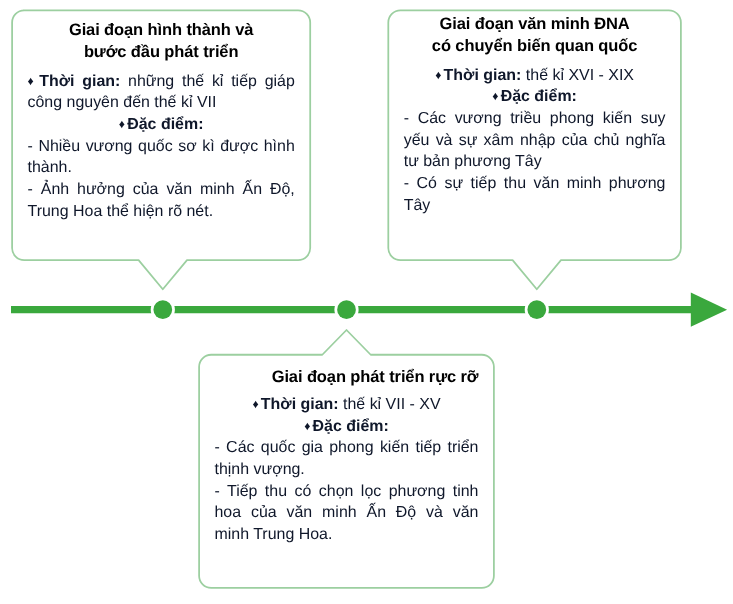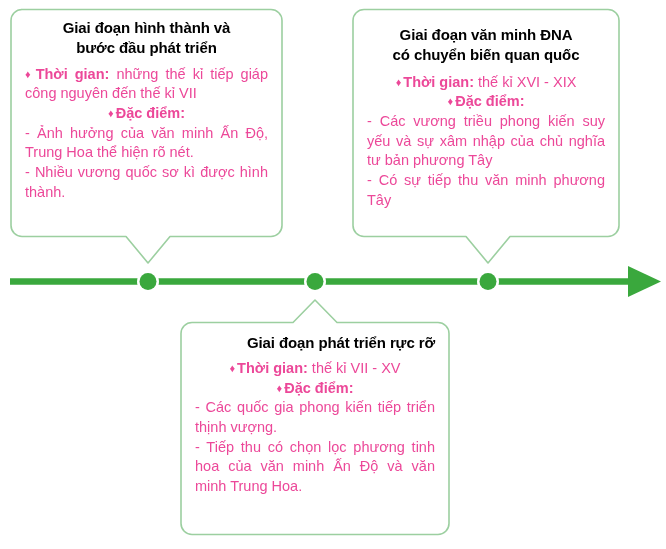--- a/index.html
+++ b/index.html
@@ -54,21 +54,21 @@
     text-align: center;
     line-height: 1.32;
     letter-spacing: -0.1px;
     margin: 0 0 7px 0;
     color: #000000;
   }
 
   .callout-body {
     font-size: 14.5px;
     line-height: 1.36;
-    color: #ec4899;
+    color: #0f172a;
     margin: 0;
   }
   .line {
     margin: 0;
     padding: 0;
   }
   .line.justify {
     text-align: justify;
     text-align-last: left;
   }
@@ -86,21 +86,21 @@
 
   
   #callout-phase-1 {
     left: 11px;
     top: 9px;
     width: 271px;
     height: 228px;
   }
   #callout-phase-3 {
     left: 353px;
-    top: 16px;
+    top: 3px;
     width: 266px;
     height: 228px;
   }
   #callout-phase-2 {
     left: 181px;
     top: 322px;
     width: 268px;
     height: 213px;
   }
   #callout-phase-2 .callout-inner {
@@ -153,22 +153,22 @@
         <span>Giai đoạn hình thành và</span><br>
         <span>bước đầu phát triển</span>
       </div>
       <div class="callout-body">
         <p class="line justify bullet-line">
           <span class="diamond">♦</span><span class="lbl">Thời gian:</span><span> những thế kỉ tiếp giáp công nguyên đến thế kỉ VII</span>
         </p>
         <p class="line bullet-line">
           <span class="diamond">♦</span><span class="lbl">Đặc điểm:</span>
         </p>
+        <p class="line justify">- Nhiều vương quốc sơ kì được hình thành.</p>
         <p class="line justify">- Ảnh hưởng của văn minh Ấn Độ, Trung Hoa thể hiện rõ nét.</p>
-        <p class="line justify">- Nhiều vương quốc sơ kì được hình thành.</p>
       </div>
     </div>
   </div>
 
   <div class="callout" id="callout-phase-3">
     <div class="callout-inner">
       <div class="callout-title">
         <span>Giai đoạn văn minh ĐNA</span><br>
         <span>có chuyển biến quan quốc</span>
       </div>

